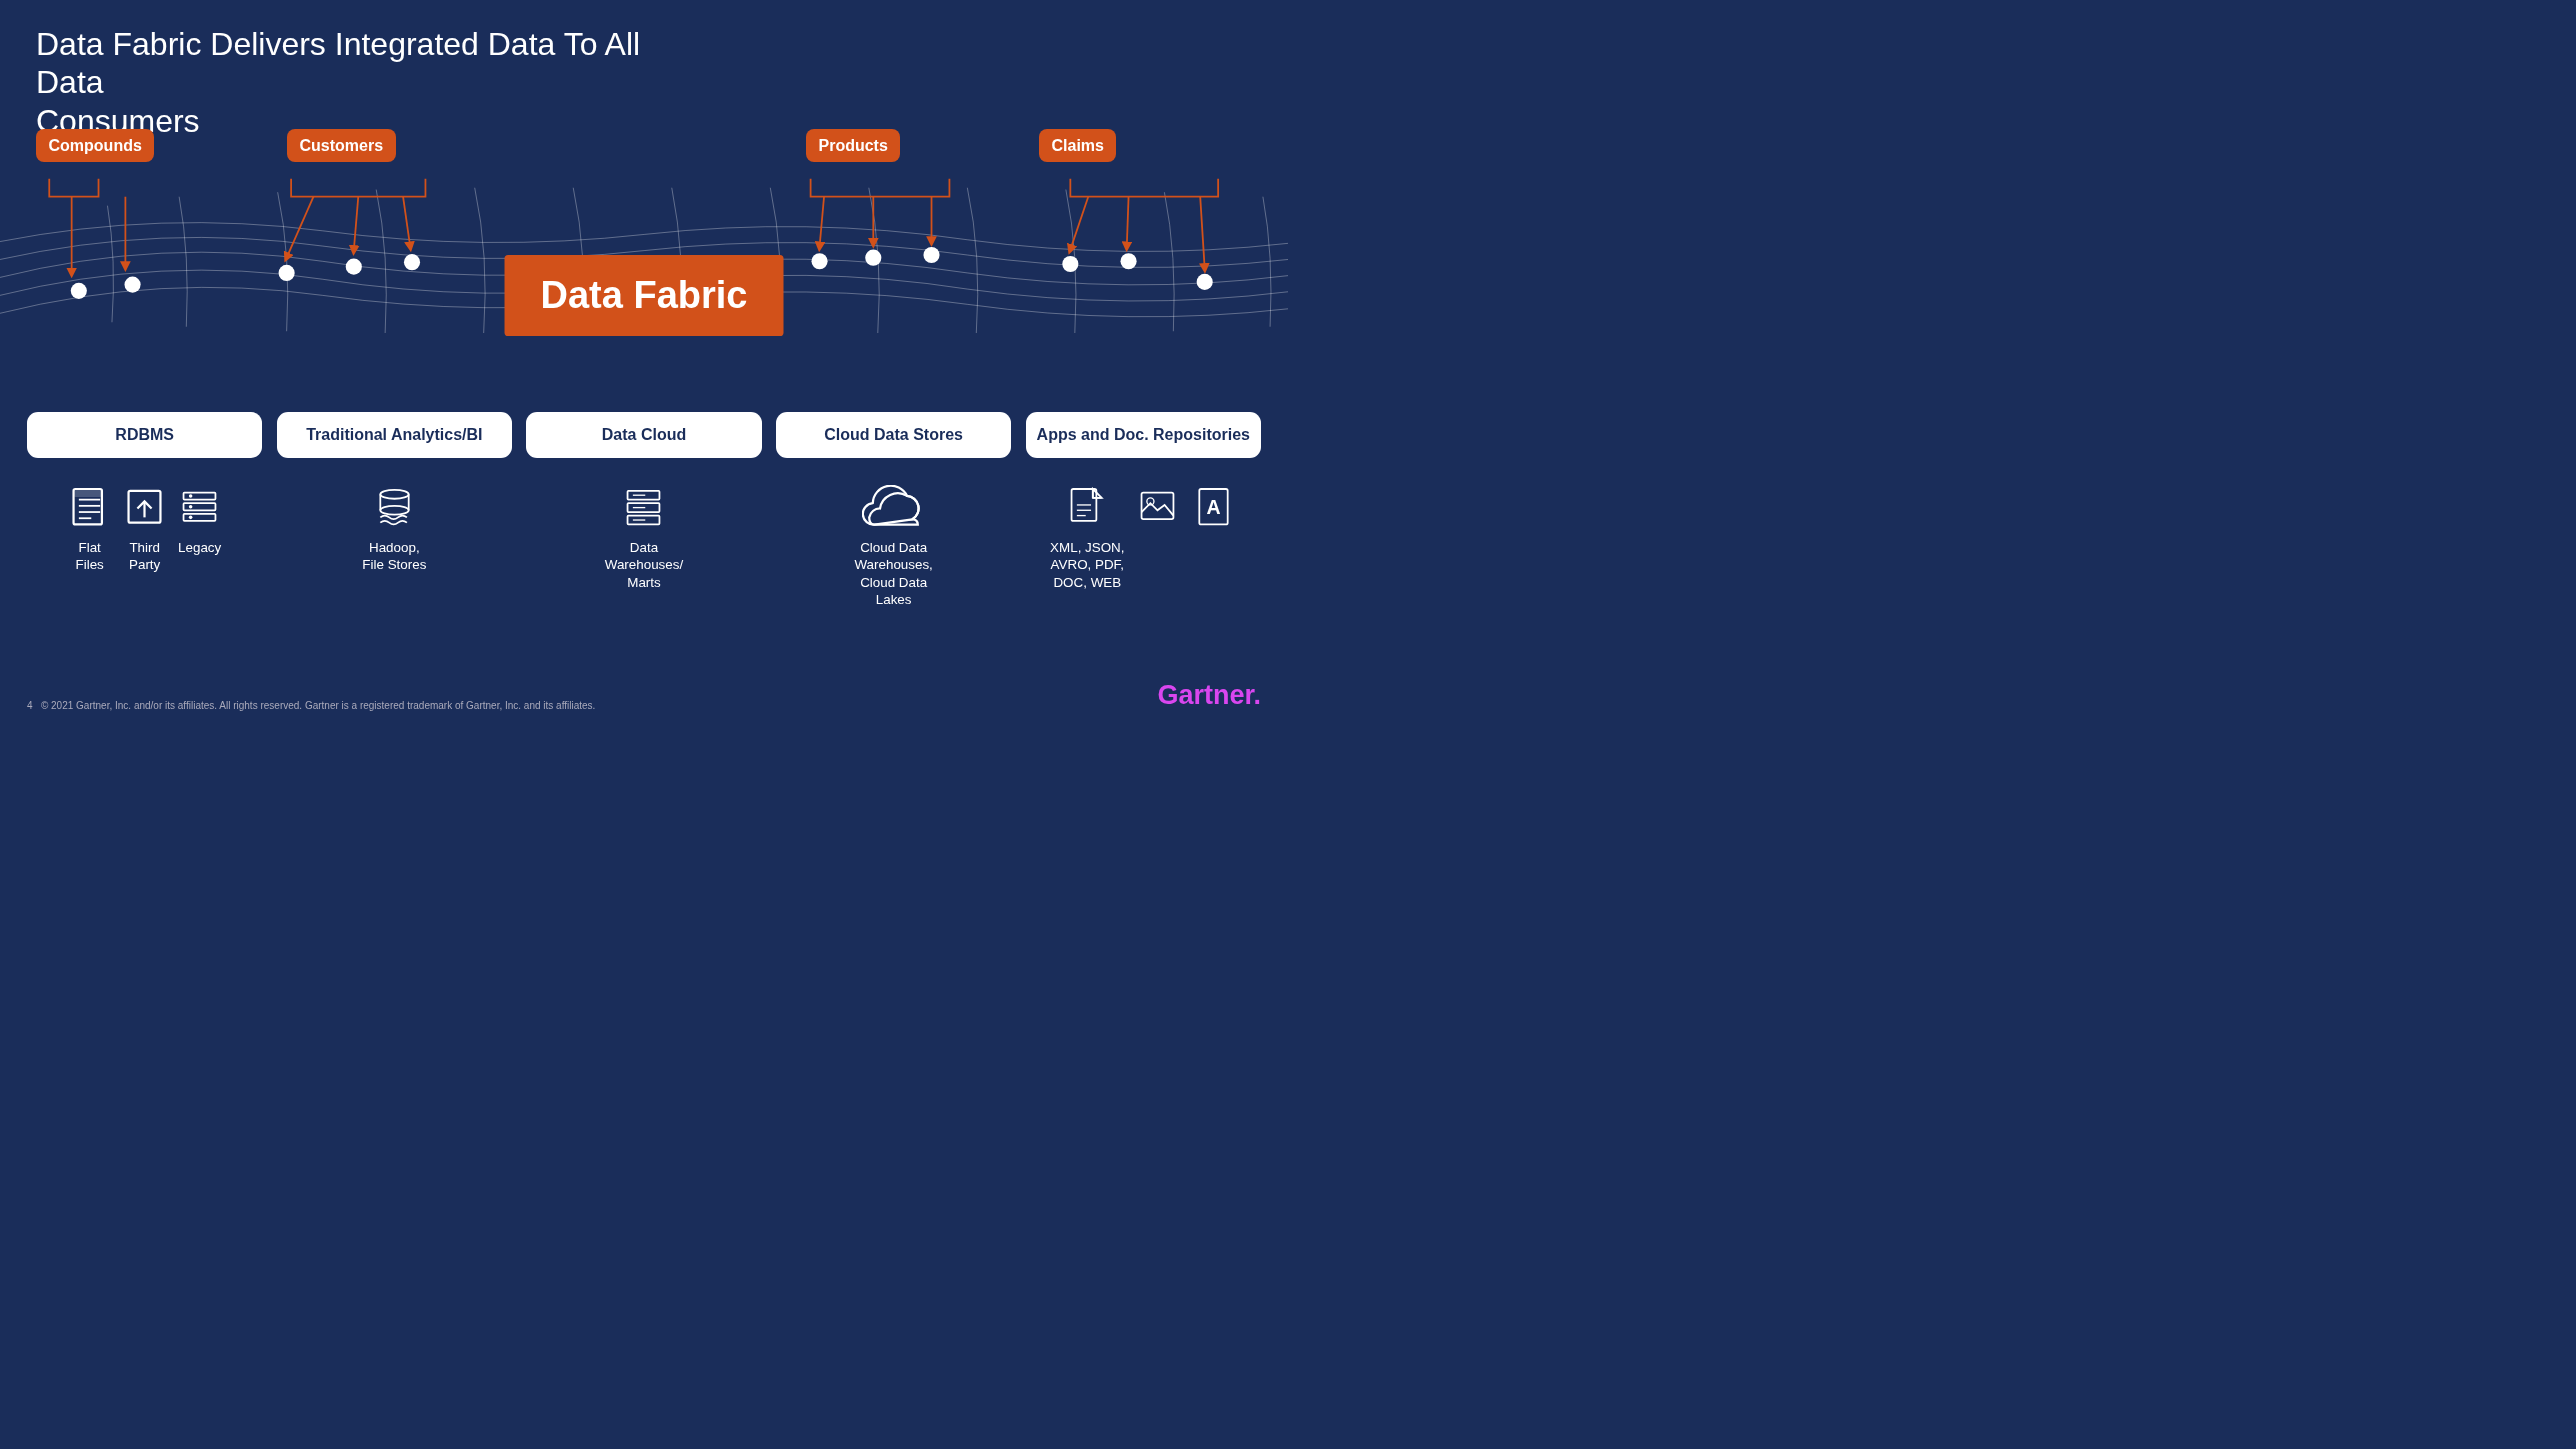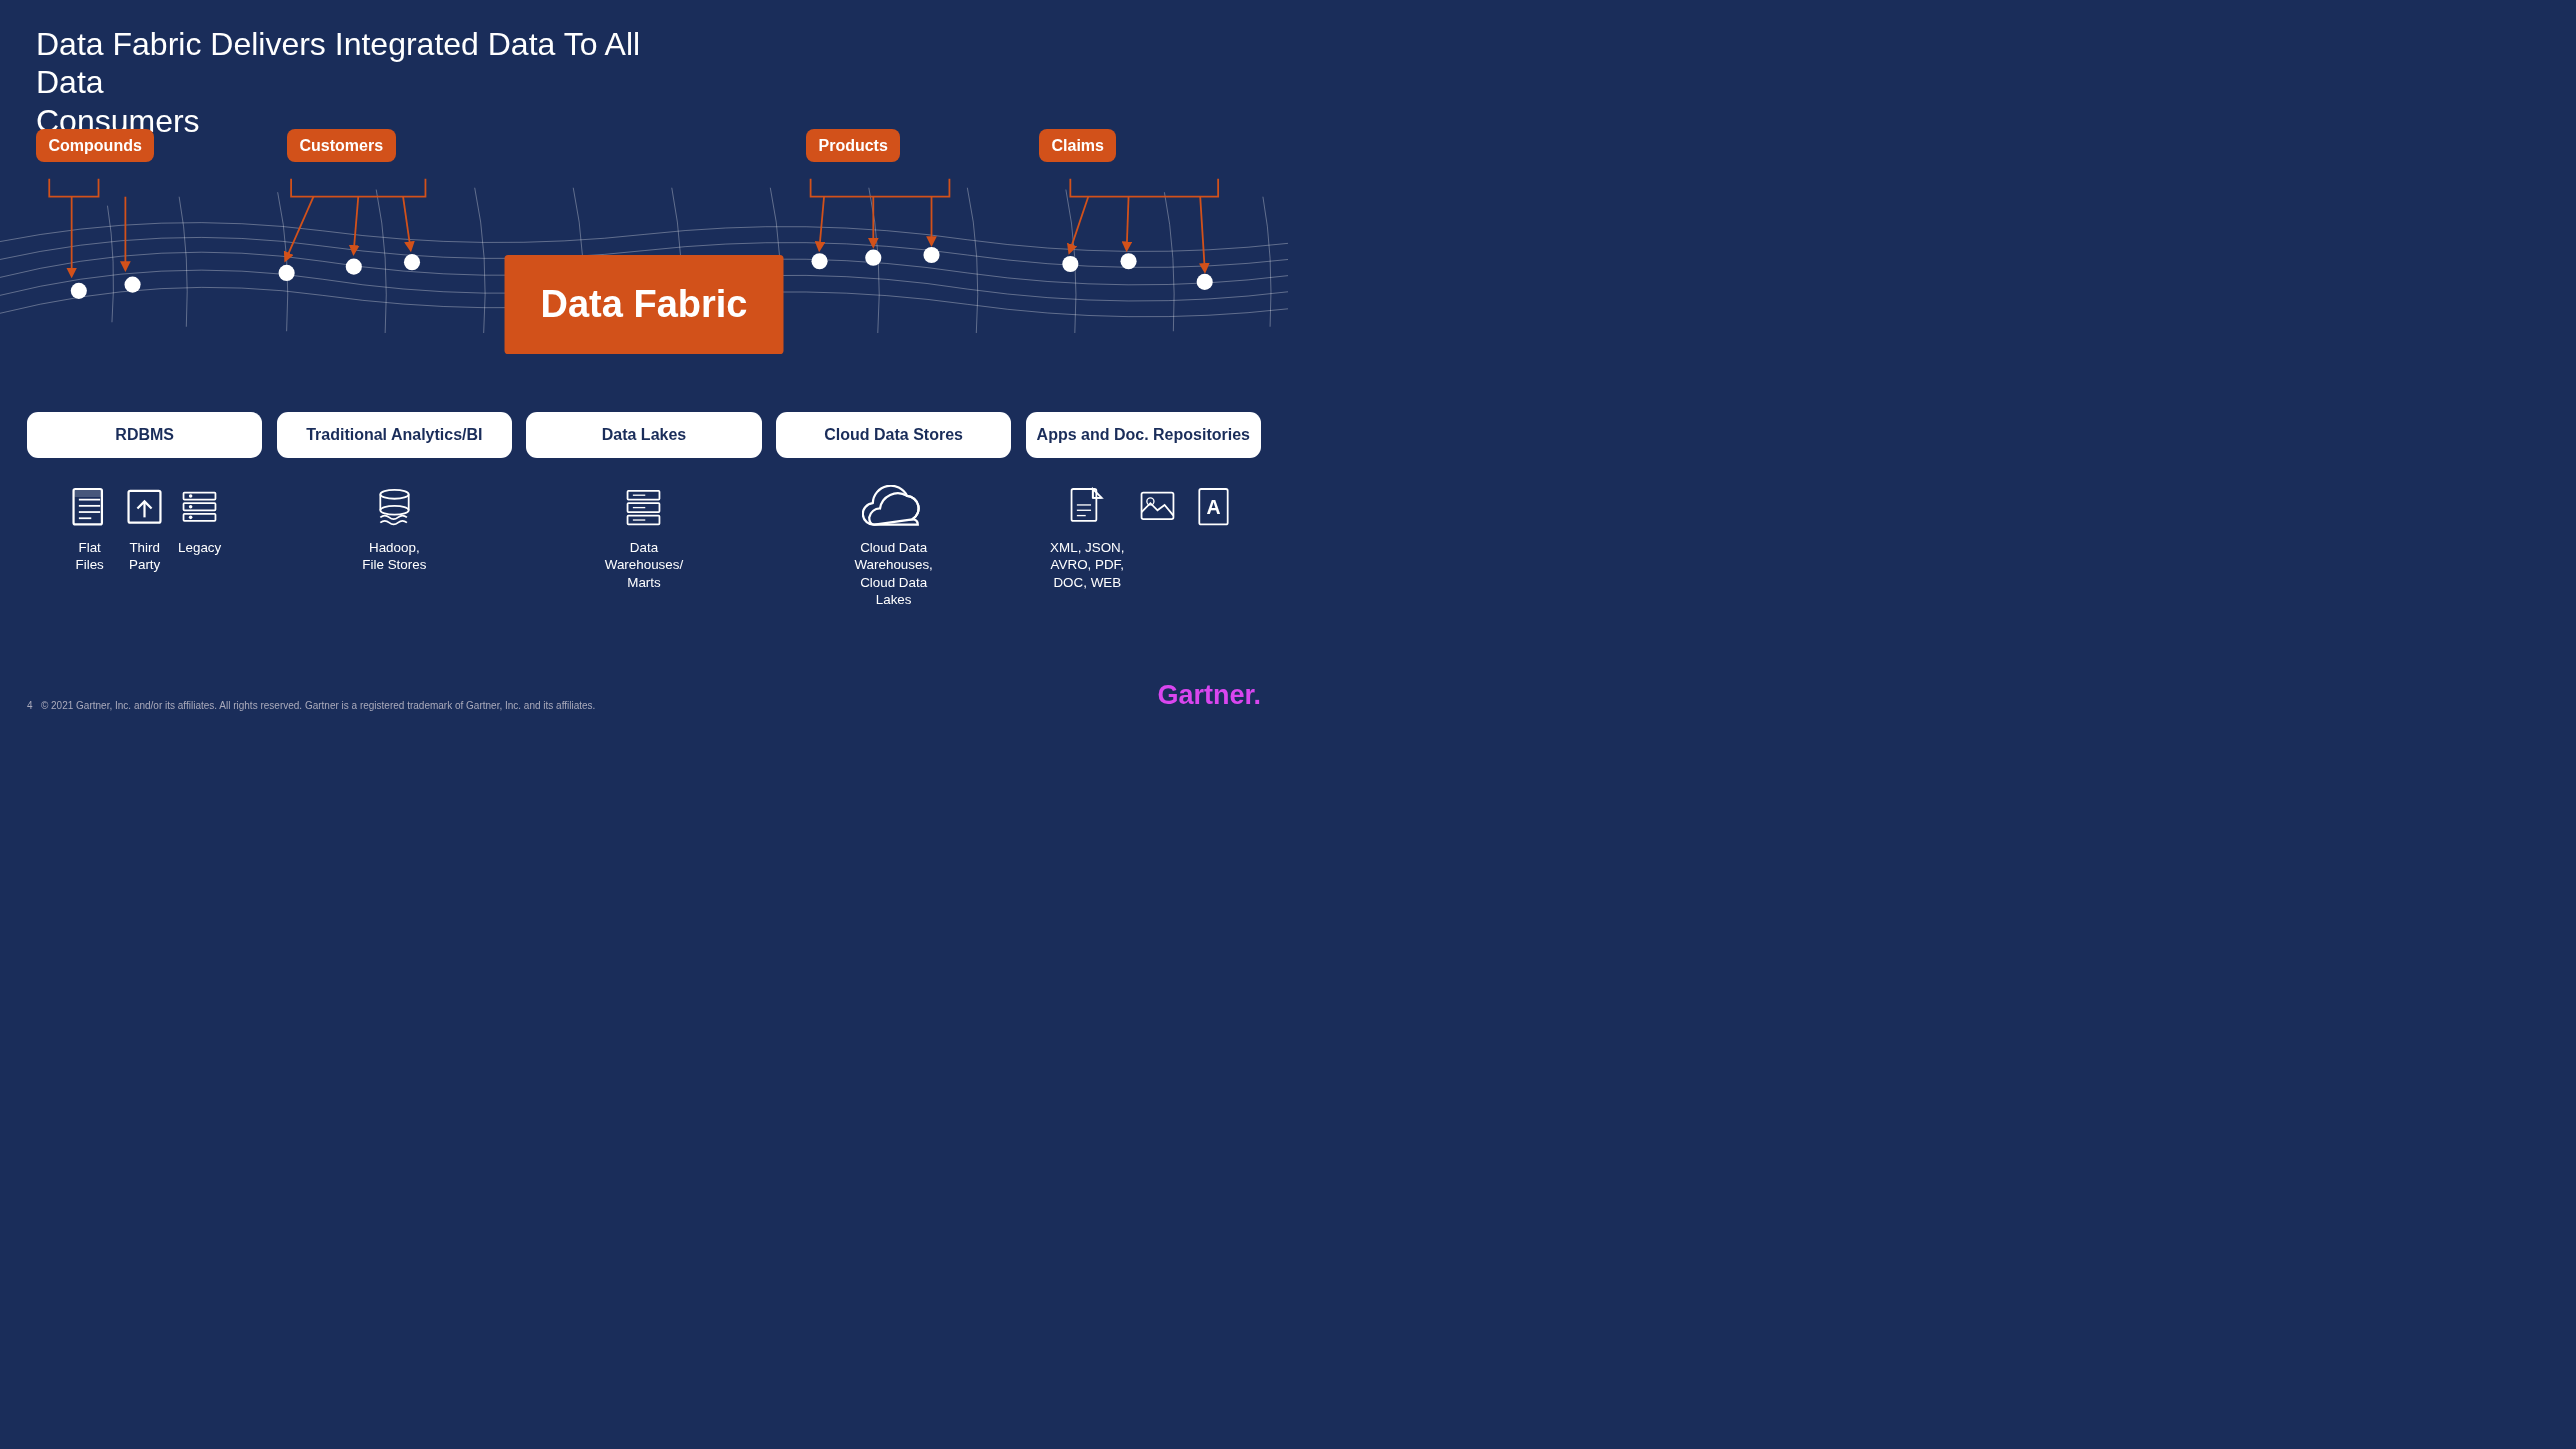--- a/index.html
+++ b/index.html
@@ -52,21 +52,21 @@
     
     .data-fabric-center {
       position: absolute;
       top: 139px;
       left: 50%;
       transform: translateX(-50%);
       background-color: #d2511a;
       color: white;
       font-size: 38px;
       font-weight: 900;
-      padding: 28px 36px;
+      padding: 19px 36px;
       border-radius: 3.6px;
       white-space: nowrap;
     }
 
     
     .bottom-section {
       position: absolute;
       top: 412px;
       left: 0;
       width: 100%;
@@ -237,21 +237,21 @@
   <div class="label-tag claims">Claims</div>
 
   <div class="data-fabric-center">Data Fabric</div>
 </div>
 
 <div class="bottom-section">
 
   <div class="categories-row">
     <div class="category-box">RDBMS</div>
     <div class="category-box">Traditional Analytics/BI</div>
-    <div class="category-box">Data Lakes</div>
+    <div class="category-box">Data Cloud</div>
     <div class="category-box">Cloud Data Stores</div>
     <div class="category-box">Apps and Doc. Repositories</div>
   </div>
 
   <div class="items-row">
 
     <div class="category-items">
 
       <div class="item">
         <div class="item-icon">

